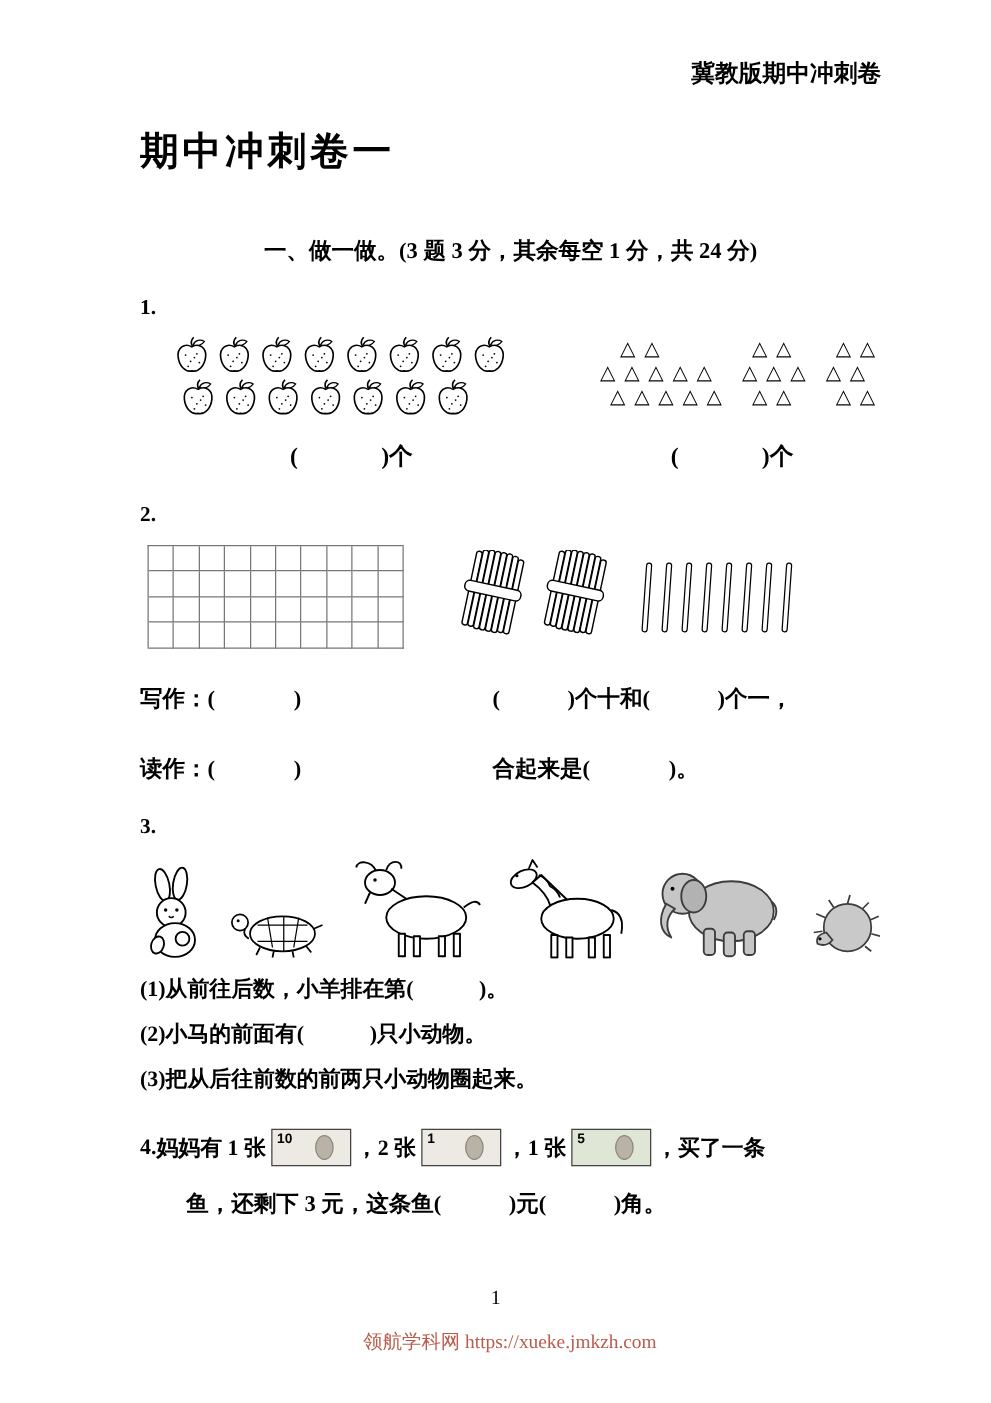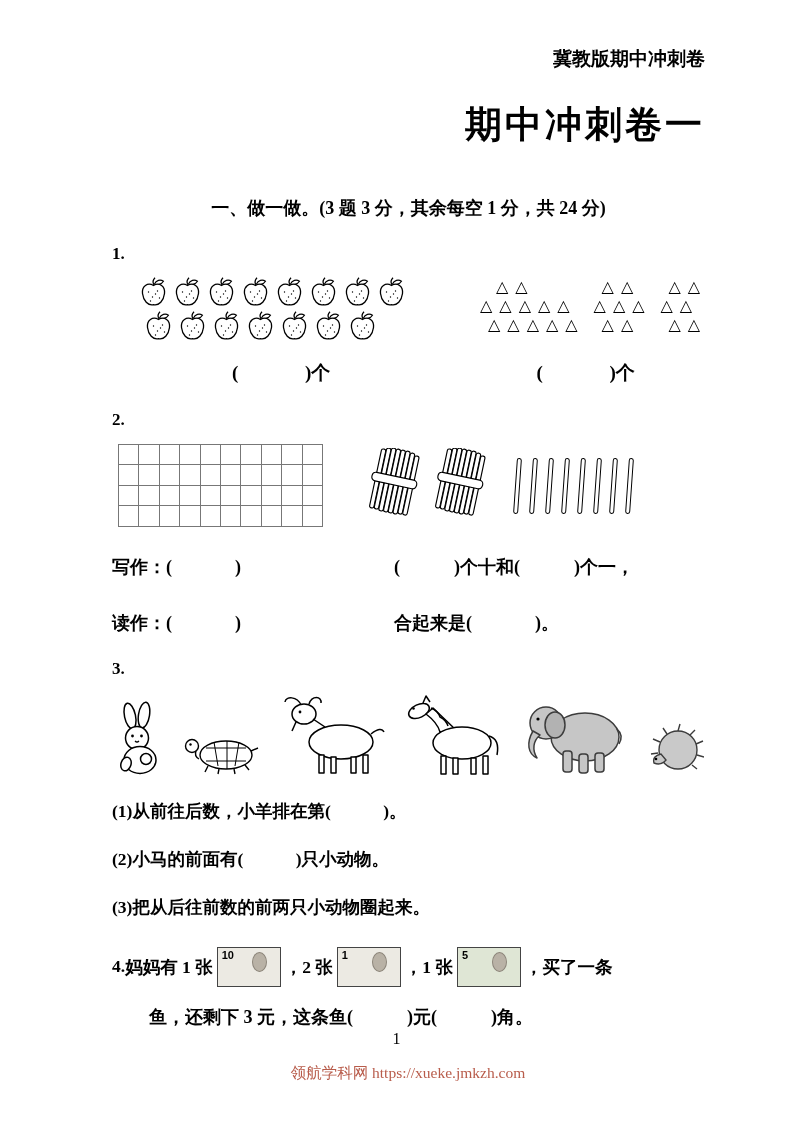--- a/index.html
+++ b/index.html
@@ -10,21 +10,21 @@
     color:#000;
   }
   .page { position:relative; width:793px; height:1122px; overflow:hidden;
           padding:46px 88px 0 112px; }
   .defs { position:absolute; width:0; height:0; overflow:hidden; }
 
   .qtext { white-space:pre-wrap; }
 
   .doc-header { text-align:right; font-size:19px; font-weight:bold; }
 
-  .title { text-align:right; font-size:37px; font-weight:bold;
+  .title { text-align:left; font-size:31px; font-weight:bold;
            letter-spacing:3px; margin-top:28px;font-family:Liberation Mono, monospace; }
 
   .section-heading { margin-top:46px; font-size:18px; font-weight:bold;text-align:center; }
 
   .qnum { margin-top:24px; font-size:17px; font-weight:bold; }
 
   
   .q1-figures { display:flex; margin-top:12px; margin-left:26px; align-items:flex-start; }
   .apples { width:300px; }
   .apple-row { display:flex; gap:3px; margin-bottom:2px; }
@@ -49,27 +49,27 @@
   .bundles { display:flex; gap:2px; }
   .bundle { width:64px; height:72px; }
   .singles { display:flex; gap:11px; margin-left:18px; margin-bottom:6px; }
   .stick { display:inline-block; width:5px; height:56px; background:#fff;
            border:1px solid #000; border-radius:3px; transform:rotate(4deg); }
   .q2-lines { display:grid; grid-template-columns:250px auto; row-gap:24px;
               margin-top:28px; font-size:18px; font-weight:bold;gap:32px; }
 
   
   .animals { display:flex; align-items:flex-end; gap:15px; margin-top:12px; }
-  .q3-sub { margin-top:24px; font-size:17.5px; font-weight:bold; }
+  .q3-sub { margin-top:12px; font-size:17.5px; font-weight:bold; }
 
   
   .q4-line1 { display:flex; align-items:center; margin-top:28px;
               font-size:17.5px; font-weight:bold; }
   .q4-line2 { margin-top:18px; margin-left:37px; font-size:18px; font-weight:bold; }
-  .note { display:inline-block; position:relative; width:64px; height:40px;
+  .note { display:inline-block; position:relative; width:64px; height:30px;
           border:1px solid #444; background:#eceae3; margin:0 4px; vertical-align:middle; flex:0 0 auto; }
   .note.green { background:#dfe6d5; }
   .note-oval { position:absolute; left:34px; top:4px; width:15px; height:20px;
                border-radius:50%; background:#b9b2a6; border:1px solid #8d867b; }
   .note-num { position:absolute; left:4px; top:1px; font-size:11px; font-weight:bold;
               font-family:"Liberation Sans",sans-serif; }
 
   
   .page-number { position:absolute; left:0; bottom:74px; width:100%;
                  text-align:center; font-size:16px; }

